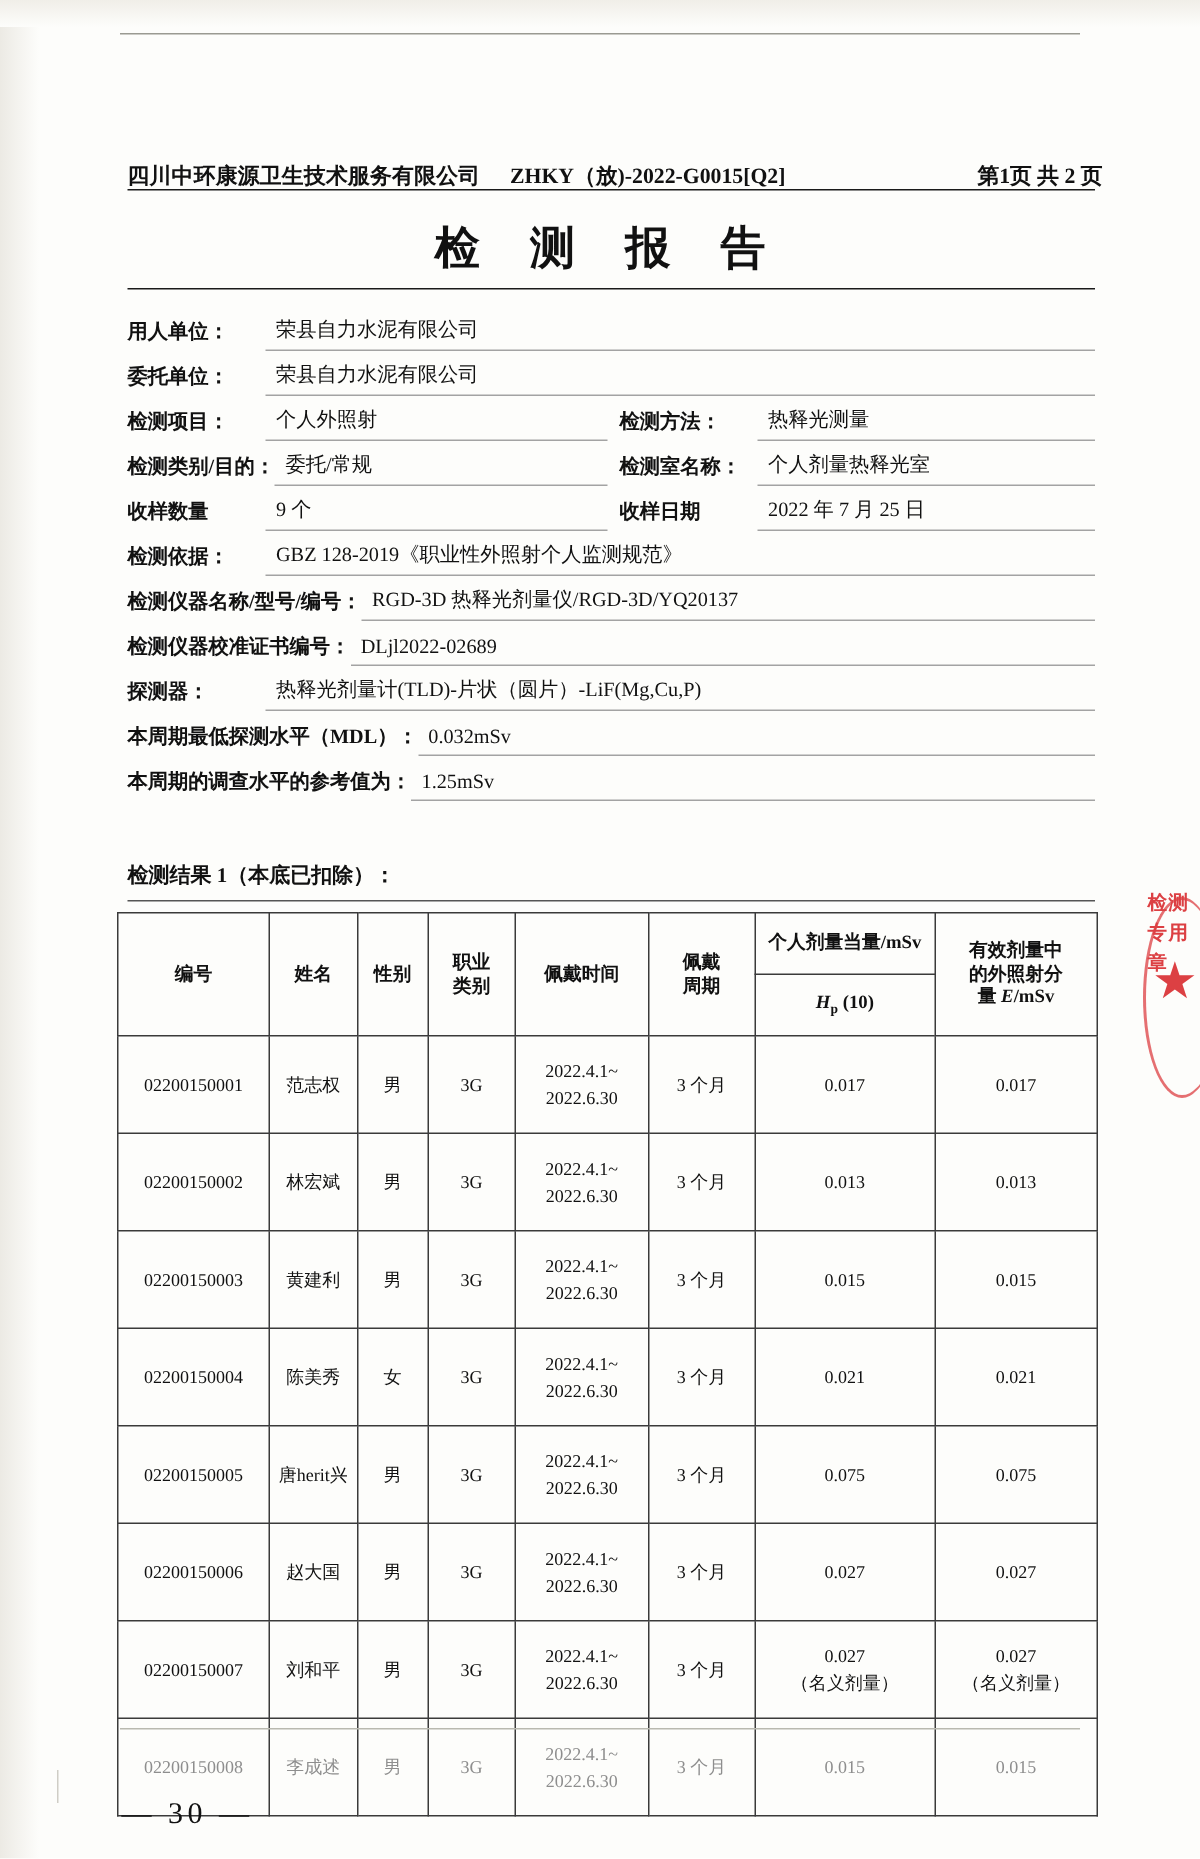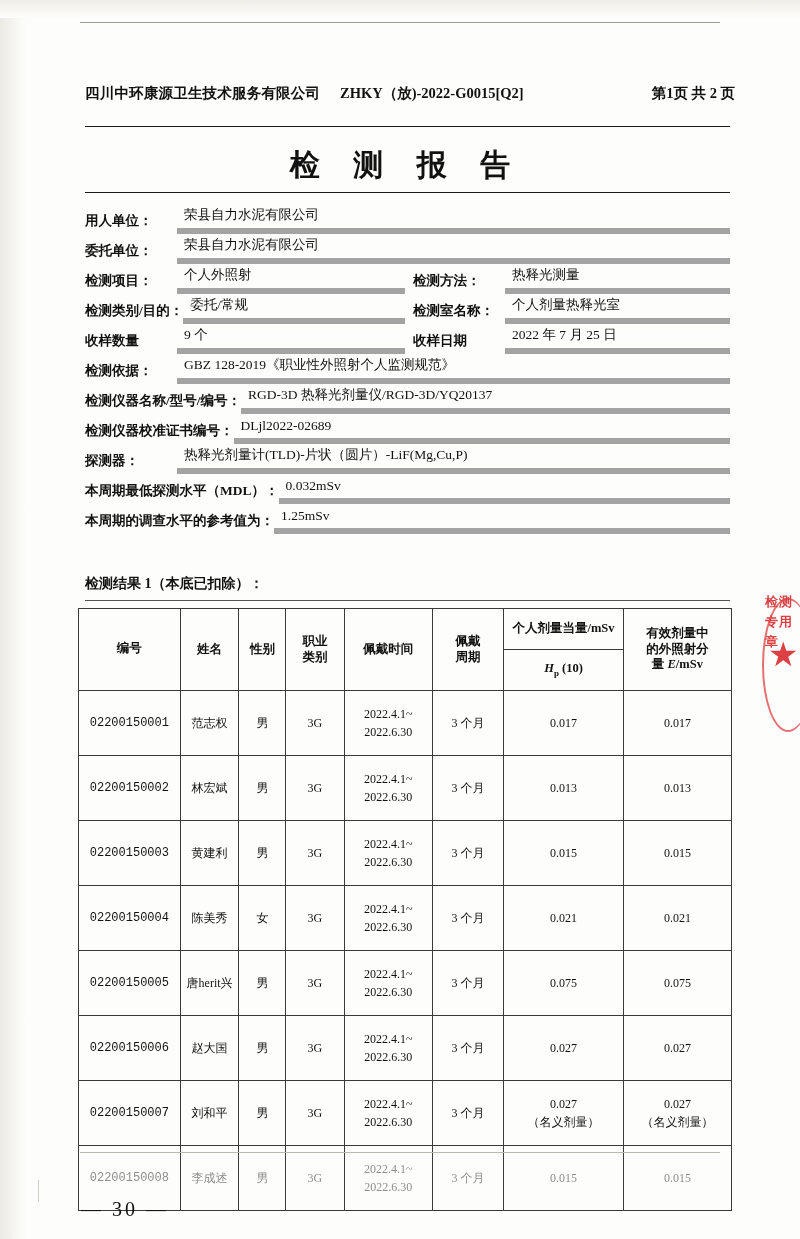--- a/index.html
+++ b/index.html
@@ -37,21 +37,21 @@
     border-top: 1px solid #9a9a92;
   }
   .rule-bottom {
     position: absolute;
     left: 80px; top: 1152px; width: 640px;
     border-top: 1px solid #b9b9b0;
   }
 
   .header-row {
     position: absolute;
-    left: 85px; top: 84px; width: 650px;
+    left: 85px; top: 108px; width: 650px;
     display: flex;
     align-items: baseline;
     font-size: 14.5px;
     font-weight: bold;
   }
   .header-company { width: 255px; letter-spacing: 0.2px;}
   .header-code { width: 230px; font-family: "Liberation Serif", serif; }
   .header-page { text-align: right; flex: 1; }
 
   .header-underline {
@@ -89,21 +89,21 @@
   }
   .lbl {
     font-weight: bold;
     white-space: nowrap;
     padding-bottom: 4px;
   }
   .val {
     padding-bottom: 4px;
     padding-left: 7px;
     flex: 1;
-    border-bottom: 6px solid #a3a3a3;
+    border-bottom: 1px solid #a3a3a3;
     white-space: nowrap;
     overflow: hidden;
   }
   .col-left { display: flex; align-items: flex-end; width: 320px; }
   .col-right { display: flex; align-items: flex-end; flex: 1; padding-left: 8px;}
   .lbl-w1 { width: 92px; }
   .lbl-w2 { width: 92px; }
 
   .info-row.single .val { flex: 1; }
 
@@ -140,21 +140,21 @@
   table.results thead th {
     font-weight: bold;
     font-size: 12.5px;
     line-height: 1.25;
   }
   .th-tall { height: 34px; }
   table.results tbody td {
     height: 58px;
     font-size: 12px;
   }
-  .c-id { width: 98px; font-family: Liberation Mono, monospace; }
+  .c-id { width: 98px; font-family: Liberation Serif, serif; }
   .c-name { width: 56px; }
   .c-sex { width: 44px; }
   .c-cat { width: 56px; margin-left: 10px; }
   .c-time { width: 86px; line-height: 1.45; }
   .c-period { width: 70px; }
   .c-hp { width: 120px; }
   .c-e { width: 108px; }
   .faded td { color: #8e8e8e; border-color: #8b8b8b; }
   .two-line { line-height: 1.5; }
 

